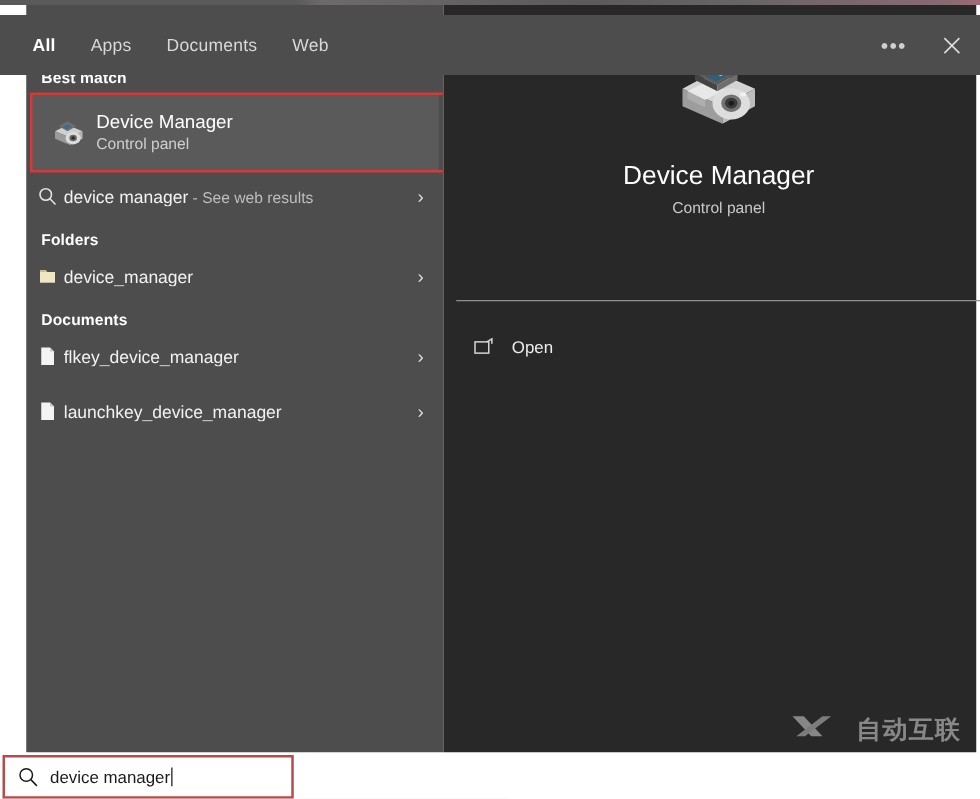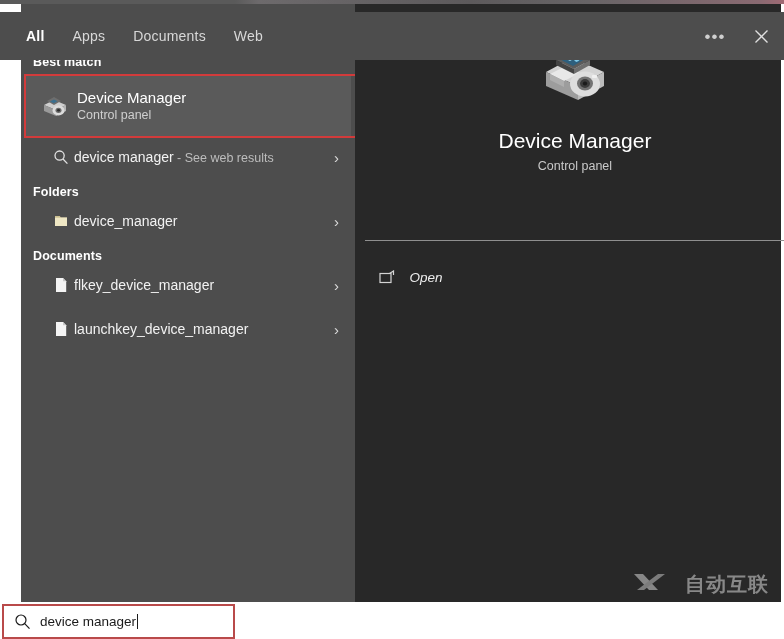--- a/index.html
+++ b/index.html
@@ -73,21 +73,21 @@
   .wc-x svg { display:block; }
 
   
   .section-head {
     color:#ffffff; font-size:12.5px; font-weight:bold;
     padding:0 0 0 12px; letter-spacing:0.1px;
   }
 
   .row {
     display:flex; align-items:center;
-    height:34px; padding:0 10px 0 27px;
+    height:34px; padding:0 10px 0 4px;
     color:#f0f0f0; cursor:default;
   }
   .row .ricon {
     width:26px; min-width:26px; display:flex; align-items:center; justify-content:center;
   }
   .row .rtext {
     flex:1; font-size:14px; color:#f2f2f2; white-space:nowrap; overflow:hidden;
   }
   .row .rtext .sub { color:#bdbdbd; font-size:12.5px; }
   .row .chev { color:#dcdcdc; font-size:15px; width:18px; text-align:center; }
@@ -119,21 +119,21 @@
   .pv-sub { color:#c9c9c9; font-size:12.5px; margin-top:5px; }
   .pv-divider {
     position:absolute; left:10px; top:236px; width:419px; height:1px;
     background:#8f8f8f;
   }
   .action-row {
     position:absolute; left:10px; top:256px; width:419px; height:34px;
     display:flex; align-items:center; padding-left:14px; cursor:default;
   }
   .action-icon { width:30px; min-width:30px; display:flex; align-items:center; }
-  .action-label { color:#ededed; font-size:13.5px;font-style:italic; }
+  .action-label { color:#ededed; font-size:13.5px; }
 
   
   .watermark {
     position:absolute; right:12px; bottom:4px;
     display:flex; align-items:center; gap:19px;
     opacity:0.55; z-index:5;
   }
   .wm-logo { display:block; }
   .wm-text {
     color:#d7d7d7; font-size:20px; font-weight:bold;

